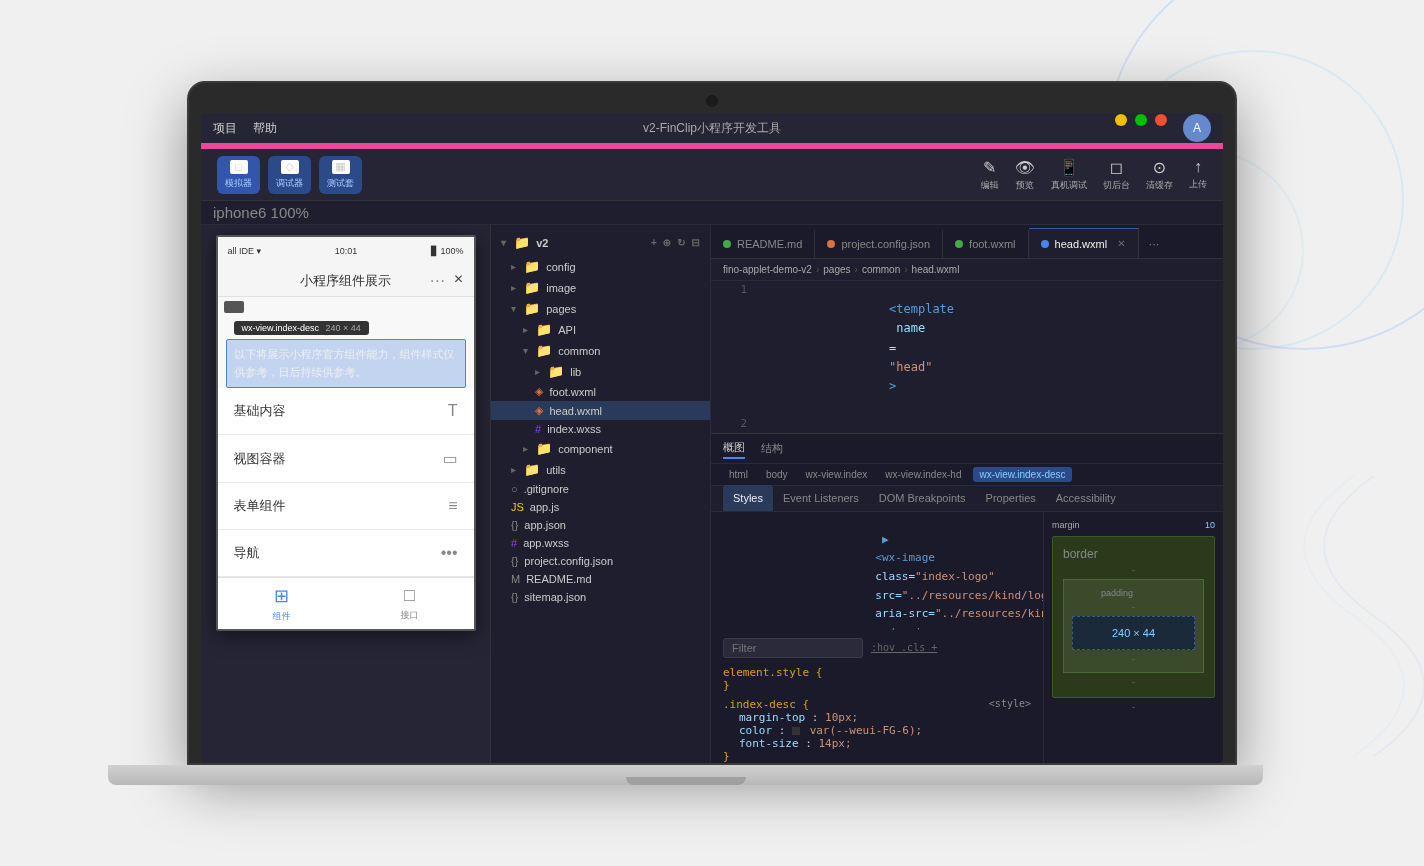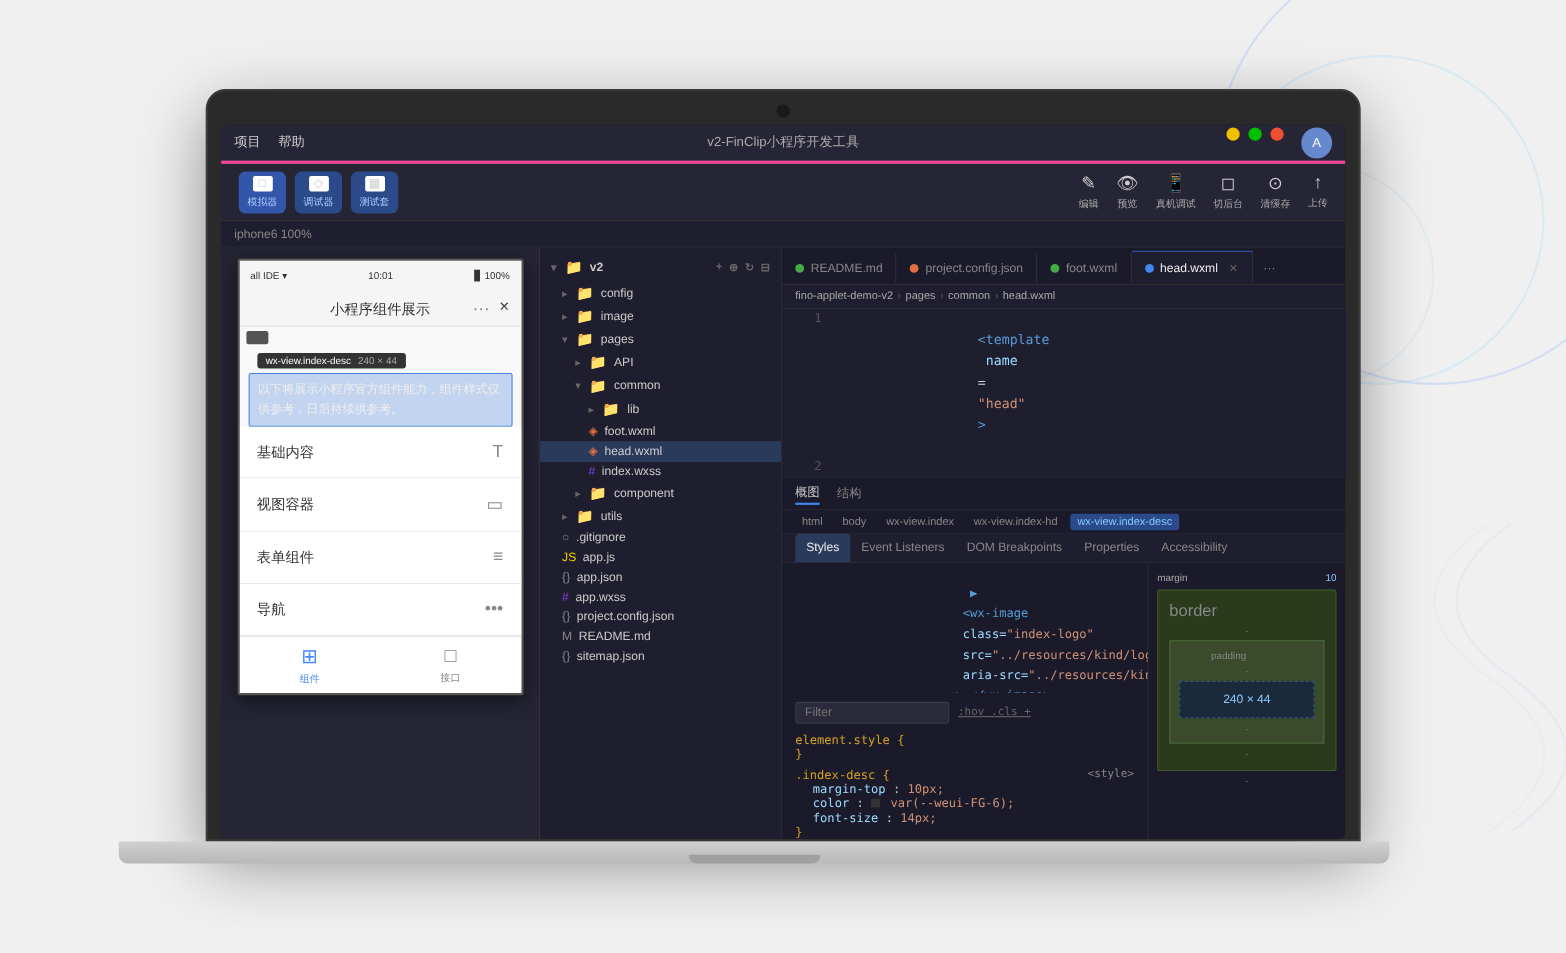--- a/index.html
+++ b/index.html
@@ -85,21 +85,21 @@
       color: #ccc;
     }
 
     
     .title-bar {
       background: #252535;
       height: 36px;
       display: flex;
       align-items: center;
       padding: 0 12px;
-      border-bottom: 3px solid #ec4899;
+      border-bottom: 6px solid #ec4899;
       flex-shrink: 0;
       position: relative;
     }
     .title-bar-menu {
       display: flex;
       gap: 16px;
       font-size: 12px;
       color: #ccc;
     }
     .title-bar-title {
@@ -188,21 +188,21 @@
     }
 
     
     .device-bar {
       background: #1e1e2e;
       height: 24px;
       display: flex;
       align-items: center;
       padding: 0 12px;
       border-bottom: 1px solid #2a2a3a;
-      font-size: 11px;
+      font-size: 15px;
       color: #888;
       flex-shrink: 0;
       text-align: right;
     }
 
     
     .main-content {
       display: flex;
       flex: 1;
       overflow: hidden;
@@ -1002,21 +1002,21 @@
 
                   </div>
                 </div>
 
                 <div class="box-model-panel">
                   <div style="display:flex; justify-content:space-between; margin-bottom:6px;">
                     <span>margin</span>
                     <span style="color:#88ccff;">10</span>
                   </div>
                   <div class="box-model-outer">
-                    <div style="font-size:15px; color:#888; text-align:left; margin-bottom:4px;">border</div>
+                    <div style="font-size:12px; color:#888; text-align:left; margin-bottom:4px;">border</div>
                     <div style="text-align:center; color:#666; margin-bottom:4px;">-</div>
                     <div class="box-inner-border">
                       <div style="font-size:9px; color:#888; text-align:left; margin-bottom:4px;margin-left:29px;">padding</div>
                       <div style="text-align:center; color:#666; margin-bottom:4px;">-</div>
                       <div class="box-content">240 × 44</div>
                       <div style="text-align:center; color:#666; margin-top:4px;">-</div>
                     </div>
                     <div style="text-align:center; color:#666; margin-top:4px;">-</div>
                   </div>
                   <div style="text-align:center; color:#666; margin-top:4px; font-size:9px;">-</div>

